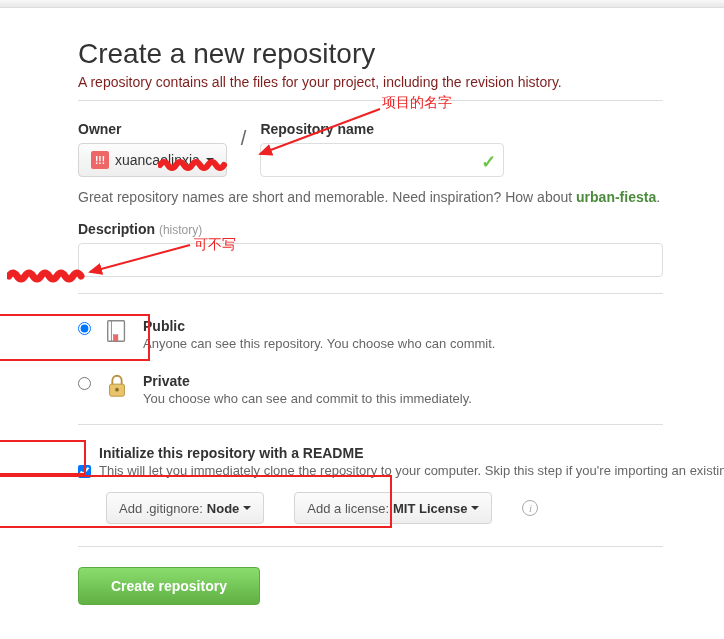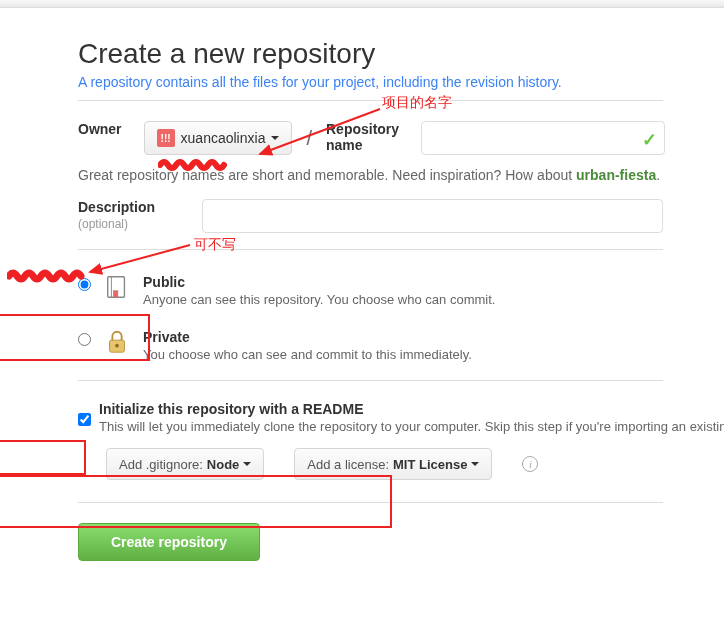--- a/index.html
+++ b/index.html
@@ -1,42 +1,42 @@
 <!DOCTYPE html>
 <html><head>
 <meta charset="utf-8">
 <style>
 * { box-sizing: border-box; margin: 0; padding: 0; }
 body { font-family: Helvetica, Arial, sans-serif; font-size: 14px; color: #333; background: #fff; }
 .topbar { height: 8px; background: linear-gradient(#f8f8f8, #e8e8e8); border-bottom: 1px solid #ddd; }
 .container { padding: 30px 0 30px 78px; position: relative; width: 663px; }
 h1 { font-size: 28px; font-weight: 300; color: #333; margin-bottom: 4px; }
-.subtitle { color: #3b82f6; font-size: 14px; margin-bottom: 10px; }
+.subtitle { color: #7f1d1d; font-size: 14px; margin-bottom: 10px; }
 .hr { border-top: 1px solid #ddd; margin: 8px 0 20px; }
 .row { display: flex; align-items: flex-start; gap: 10px; margin-bottom: 12px; }
-.col { display: flex; gap: 22px; }
+.col { display: flex; flex-direction: column; gap: 6px; }
 .label { font-size: 14px; font-weight: 600; color: #333; }
 .select-btn { display: inline-flex; align-items: center; gap: 6px; height: 34px; padding: 0 12px; background: linear-gradient(#fcfcfc,#eee); border: 1px solid #d5d5d5; border-radius: 4px; font-size: 14px; color: #333; cursor: pointer; }
 .caret { width: 0; height: 0; border-left: 4px solid transparent; border-right: 4px solid transparent; border-top: 4px solid #333; }
 .avatar { width: 18px; height: 18px; background: #e66; border-radius: 2px; display: inline-flex; align-items: center; justify-content: center; color: #fff; font-size: 10px; font-weight: bold; }
 .slash { font-size: 20px; color: #666; padding: 6px 4px 0; }
 .text-input { height: 34px; padding: 0 10px; border: 1px solid #ddd; border-radius: 4px; font-size: 14px; color: #333; background: #fff; }
 .repo-name-wrap { position: relative; }
 .repo-name-input { width: 244px; }
 .check { position: absolute; right: 8px; top: 8px; color: #6cc644; font-size: 18px; font-weight: bold; }
 .hint { color: #666; font-size: 14px; margin-bottom: 16px; }
 .hint a { color: #4b8b3b; text-decoration: none; font-weight: 600; }
 .optional { color: #999; font-weight: 400; font-size: 12px; }
 .desc-input { width: 100%; max-width: 646px; }
 .radio-row { display: flex; align-items: flex-start; gap: 12px; margin-bottom: 14px; padding: 4px 0; }
 .radio-row input[type=radio] { margin-top: 4px; }
 .repo-icon { width: 28px; height: 26px; }
 .radio-text .title { font-weight: 600; font-size: 14px; color: #333; }
 .radio-text .desc { font-size: 13px; color: #666; margin-top: 2px; }
-.check-row { display: flex; align-items: center; gap: 8px; margin-bottom: 4px; }
+.check-row { display: flex; align-items: flex-end; gap: 8px; margin-bottom: 4px; }
 .check-row input[type=checkbox] { margin-top: 4px; }
 .check-text .title { font-weight: 600; font-size: 14px; }
 .check-text .desc { font-size: 13px; color: #666; margin-top: 2px; white-space: nowrap; }
 .dropdown-row { display: flex; gap: 30px; align-items: center; margin-top: 14px; margin-bottom: 22px; padding-left: 28px; }
 .dd-btn { display: inline-flex; align-items: center; gap: 4px; height: 32px; padding: 0 12px; background: linear-gradient(#fcfcfc,#eee); border: 1px solid #d5d5d5; border-radius: 4px; font-size: 13px; color: #555; cursor: pointer; }
 .dd-btn .strong { color: #333; font-weight: 600; }
 .info-icon { width: 16px; height: 16px; border: 1px solid #aaa; border-radius: 50%; color: #aaa; font-size: 11px; display: inline-flex; align-items: center; justify-content: center; font-style: italic; font-family: Georgia, serif; }
 .create-btn { display: inline-block; padding: 10px 32px; background: linear-gradient(#8add6d,#60b044); border: 1px solid #5ca941; border-radius: 4px; color: #fff; font-weight: 600; font-size: 14px; cursor: pointer; }
 .annot { position: absolute; color: #e22; font-size: 14px; font-family: "SimSun", serif; pointer-events: none; }
 .red-box { position: absolute; border: 2px solid #e22; pointer-events: none; }
@@ -74,21 +74,21 @@
   </div>
 
   <p class="hint">
     <span>Great repository names are short and memorable. Need inspiration? How about </span>
     <a href="#">urban-fiesta</a><span>.</span>
   </p>
 
   <div class="col" style="margin-bottom:16px;">
     <span class="label">
       <span>Description</span>
-      <span class="optional">(optional)</span>
+      <span class="optional">(history)</span>
     </span>
     <input class="text-input desc-input" type="text" value="" style="">
   </div>
 
   <div class="hr"></div>
 
   <div class="radio-row">
     <input type="radio" name="vis" checked="" style="">
     <svg class="repo-icon" viewBox="0 0 28 28">
       <rect x="4" y="3" width="18" height="22" rx="1" fill="none" stroke="#888" stroke-width="1.5"></rect>

